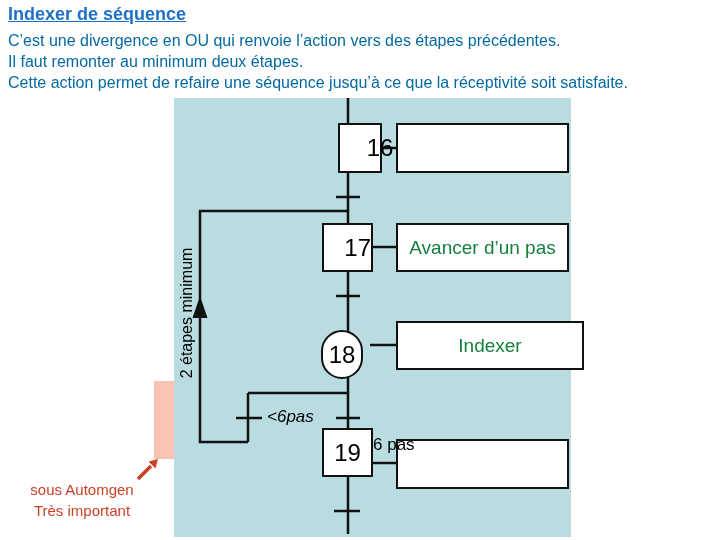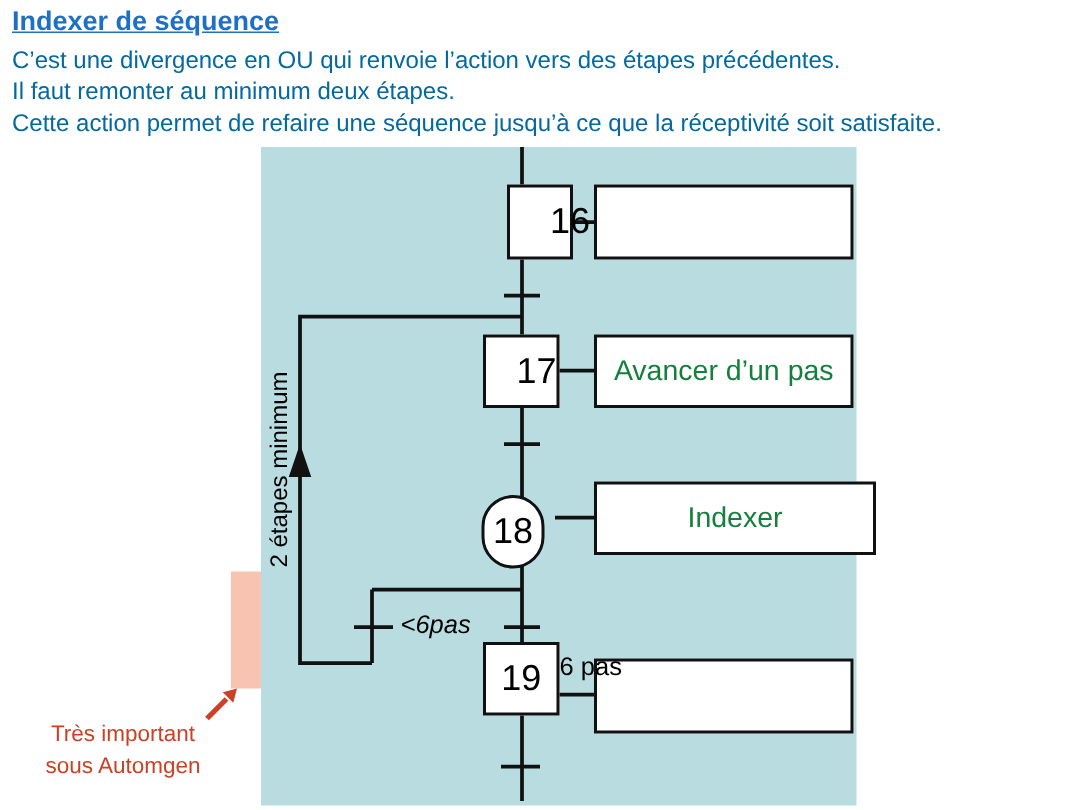--- a/index.html
+++ b/index.html
@@ -128,17 +128,17 @@
   <div class="gbox act-19">
     <span class="action-text"></span>
   </div>
 
   <div class="tlabel lbl-lt6pas">&lt;6pas</div>
   <div class="tlabel lbl-6pas">6 pas</div>
 
   <div class="loop-label">2 étapes minimum</div>
 
   <div class="annotation">
+    <div>sous Automgen</div>
     <div>Très important</div>
-    <div>sous Automgen</div>
   </div>
 
 </div>
 
 </body></html>

